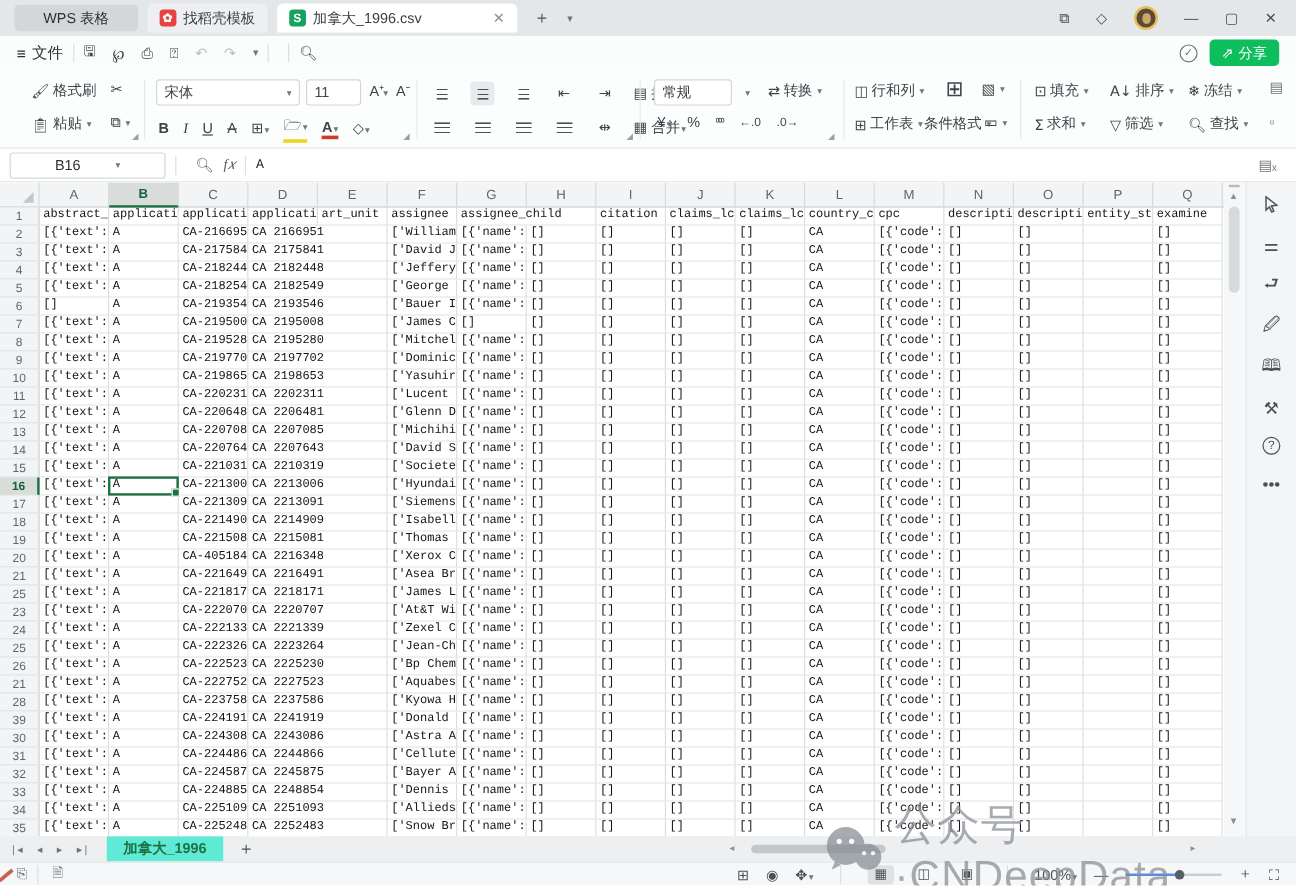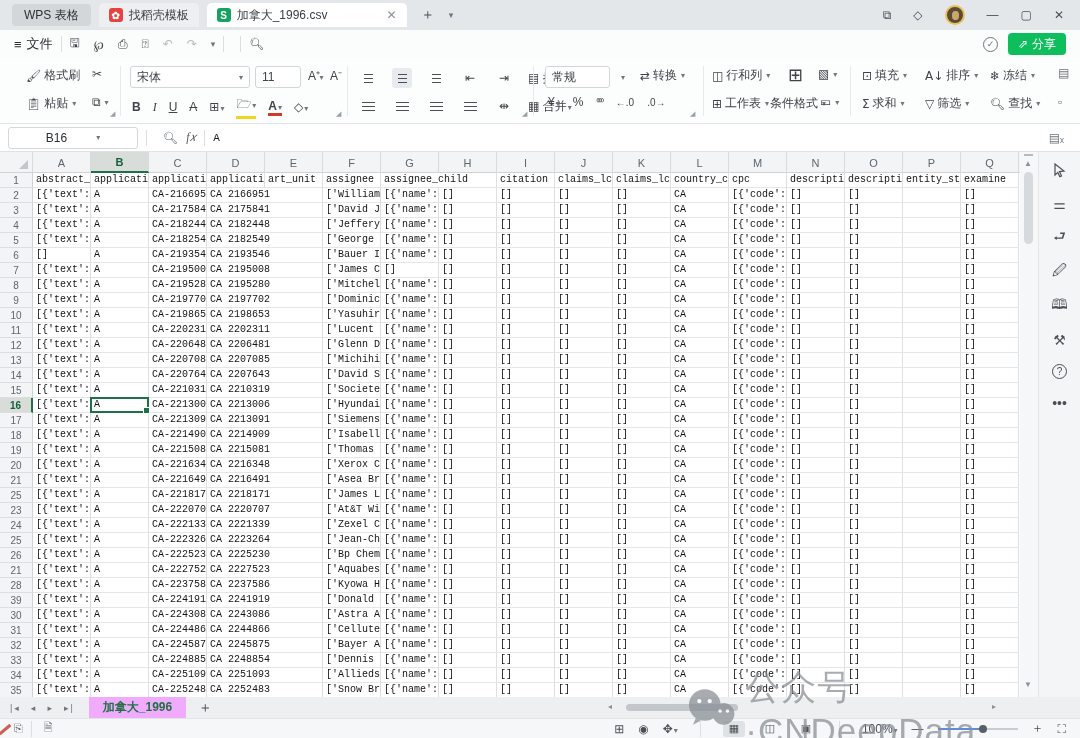--- a/index.html
+++ b/index.html
@@ -1,21 +1,21 @@
 <!DOCTYPE html>
 <html><head>
 <meta charset="utf-8">
 <style>
   * { margin:0; padding:0; box-sizing:border-box; }
   html,body { width:1080px; height:738px; overflow:hidden; }
   body { font-family:"Liberation Sans", sans-serif; font-size:12px; color:#33383d; background:#fff; position:relative; }
 
   
   #titlebar { position:absolute; left:0; top:0; width:1080px; height:30px; background:#e4e7ea; display:flex; align-items:center; }
-  .app-pill { height:22px; margin-left:12px; padding:0 12px; background:#d3d7da; border-radius:4px; display:flex; align-items:center; font-size:12px; color:#2b3035; }
+  .app-pill { height:22px; margin-left:12px; padding:0 24px; background:#d3d7da; border-radius:4px; display:flex; align-items:center; font-size:12px; color:#2b3035; }
   .doc-tab { height:24px; margin-left:8px; padding:0 10px; background:#edeff1; border-radius:5px 5px 0 0; display:flex; align-items:center; gap:6px; font-size:12px; color:#3a4045; }
   .doc-tab.active { background:#ffffff; width:200px; }
   .mini-ic { width:14px; height:14px; border-radius:3px; display:inline-flex; align-items:center; justify-content:center; color:#fff; font-size:10px; font-weight:bold; }
   .tab-close { margin-left:auto; color:#8a9096; font-size:12px; cursor:pointer; }
   .tb-btn { color:#4a5055; font-size:14px; margin-left:14px; }
   .win-ctl { display:flex; align-items:center; gap:22px; margin-left:auto; margin-right:16px; color:#4a5055; font-size:12px; }
   .avatar { width:20px; height:20px; border-radius:50%; background:#5c4a33; border:2px solid #e6c05c; position:relative; overflow:hidden; }
   .avatar::after { content:""; position:absolute; left:5px; top:4px; width:7px; height:9px; background:#c9a96b; border-radius:45%; }
 
   
@@ -71,21 +71,21 @@
   
   #vscroll { position:absolute; left:1020px; top:152px; width:18px; height:545px; background:#f6f7f8; }
   .vthumb { position:absolute; left:4px; top:20px; width:9px; height:72px; background:#d7dadc; border-radius:5px; }
   .varrow { position:absolute; left:4px; font-size:8px; color:#8a9096; }
   #sidebar { position:absolute; left:1038px; top:152px; width:42px; height:566px; background:#f4f5f6; border-left:1px solid #e4e6e8; display:flex; flex-direction:column; align-items:center; padding-top:8px; gap:14px; color:#4a5055; }
   .sb-ic { width:20px; height:20px; display:flex; align-items:center; justify-content:center; font-size:14px; }
 
   
   #tabbar { position:absolute; left:0; top:697px; width:1080px; height:21px; background:#edeff0; display:flex; align-items:center; }
   .nav { color:#6f767c; font-size:9px; letter-spacing:2px; margin-left:10px; }
-  .stab { height:21px; background:#f0abfc; padding:0 14px; margin-left:14px; display:flex; align-items:center; font-size:12px; color:#1e7145; font-weight:bold; }
+  .stab { height:21px; background:#5eead4; padding:0 14px; margin-left:14px; display:flex; align-items:center; font-size:12px; color:#1e7145; font-weight:bold; }
   .plus { color:#4a5055; font-size:14px; margin-left:12px; }
   .hscroll { position:absolute; left:608px; top:5px; width:392px; height:10px; }
   .hthumb { position:absolute; left:18px; top:2px; width:112px; height:7px; background:#c3c7ca; border-radius:4px; }
   .harrow { position:absolute; top:0px; font-size:8px; color:#8a9096; }
 
   
   #statusbar { position:absolute; left:0; top:718px; width:1080px; height:20px; background:#f6f7f8; border-top:1px solid #e2e4e6; display:flex; align-items:center; color:#4a5055; }
   .st-ic { font-size:11px; margin-left:14px; color:#5e666e; }
   .st-right { margin-left:auto; display:flex; align-items:center; gap:14px; margin-right:14px; }
   .view-btn { width:22px; height:16px; display:flex; align-items:center; justify-content:center; font-size:11px; border-radius:3px; }
@@ -721,21 +721,21 @@
         <div class="cell">[{'code':</div>
         <div class="cell">[]</div>
         <div class="cell">[]</div>
         <div class="cell"></div>
         <div class="cell">[]</div>
       </div>
       <div class="grow">
         <div class="rnum">20</div>
         <div class="cell">[{'text':</div>
         <div class="cell">A</div>
-        <div class="cell">CA-221634</div>
+        <div class="cell">CA-405184</div>
         <div class="cell ovf">CA 2216348</div>
         <div class="cell"></div>
         <div class="cell">['Xerox C</div>
         <div class="cell">[{'name':</div>
         <div class="cell">[]</div>
         <div class="cell">[]</div>
         <div class="cell">[]</div>
         <div class="cell">[]</div>
         <div class="cell">CA</div>
         <div class="cell">[{'code':</div>

